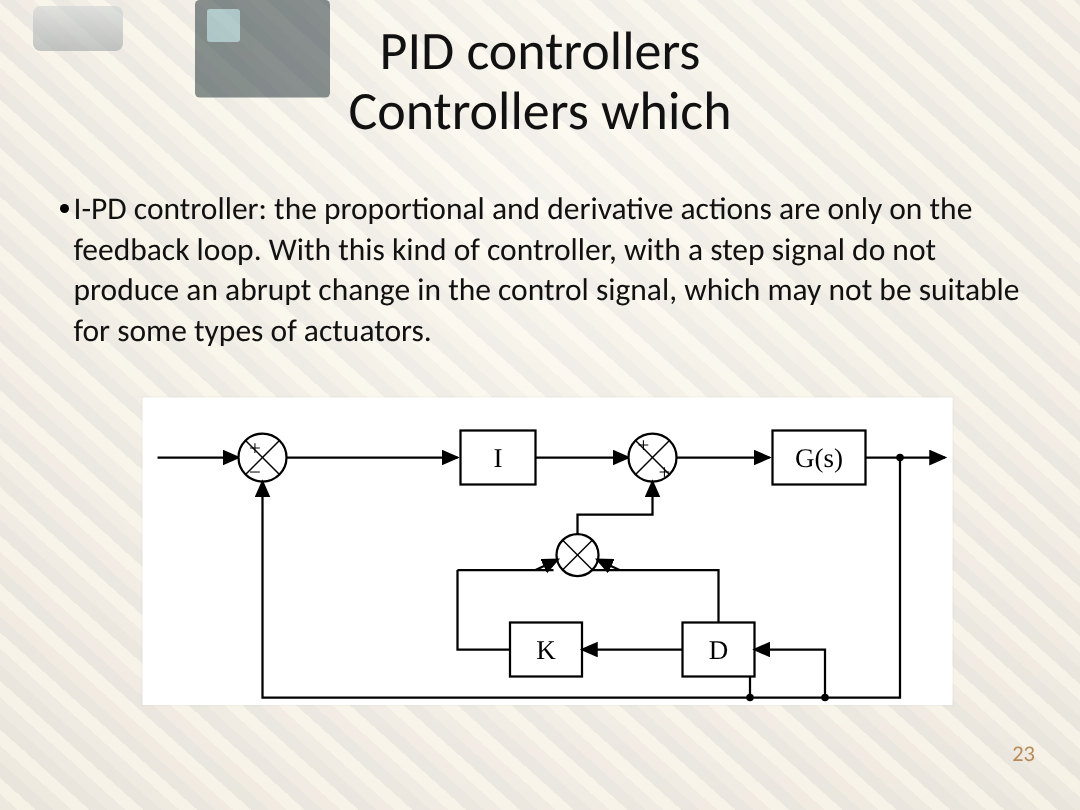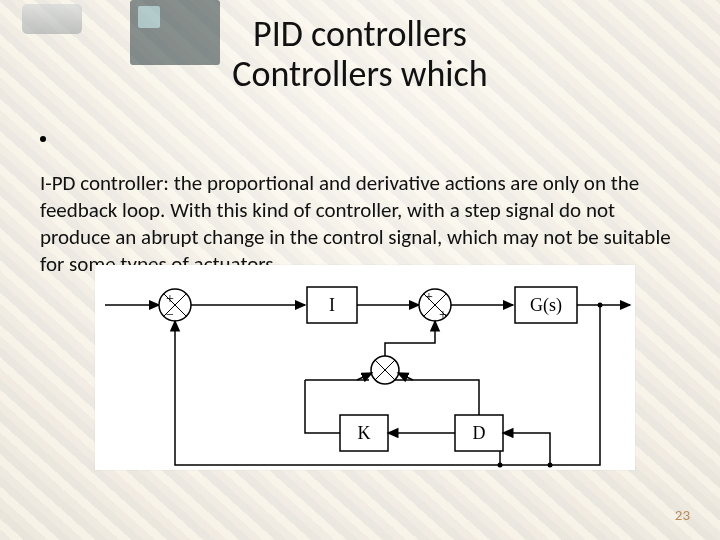--- a/index.html
+++ b/index.html
@@ -64,22 +64,21 @@
     position: absolute;
     top: 126px;
     left: 40px;
     right: 40px;
     font-size: 21px;
     line-height: 1.28;
     color: #111;
   }
   .bullet {
     display: flex;
-    gap: 28px;
-    flex-direction: column;
+    gap: 3px;
   }
   .dot {
     flex: 0 0 auto;
     margin-top: 10px;
     width: 6px;
     height: 6px;
     background: #000;
     border-radius: 50%;
   }
   .diagram {
@@ -87,21 +86,21 @@
     left: 95px;
     top: 265px;
     width: 540px;
     height: 205px;
     background: #fff;
     box-shadow: 0 0 0 1px rgba(0,0,0,0.02);
   }
   .pagenum {
     position: absolute;
     right: 30px;
-    bottom: 16px;
+    bottom: 28px;
     font-size: 15px;
     color: #b98b5a;
   }
   svg { display: block; }
 </style>
 </head>
 <body>
 
 <div class="slide">
   <div class="bg"></div>

